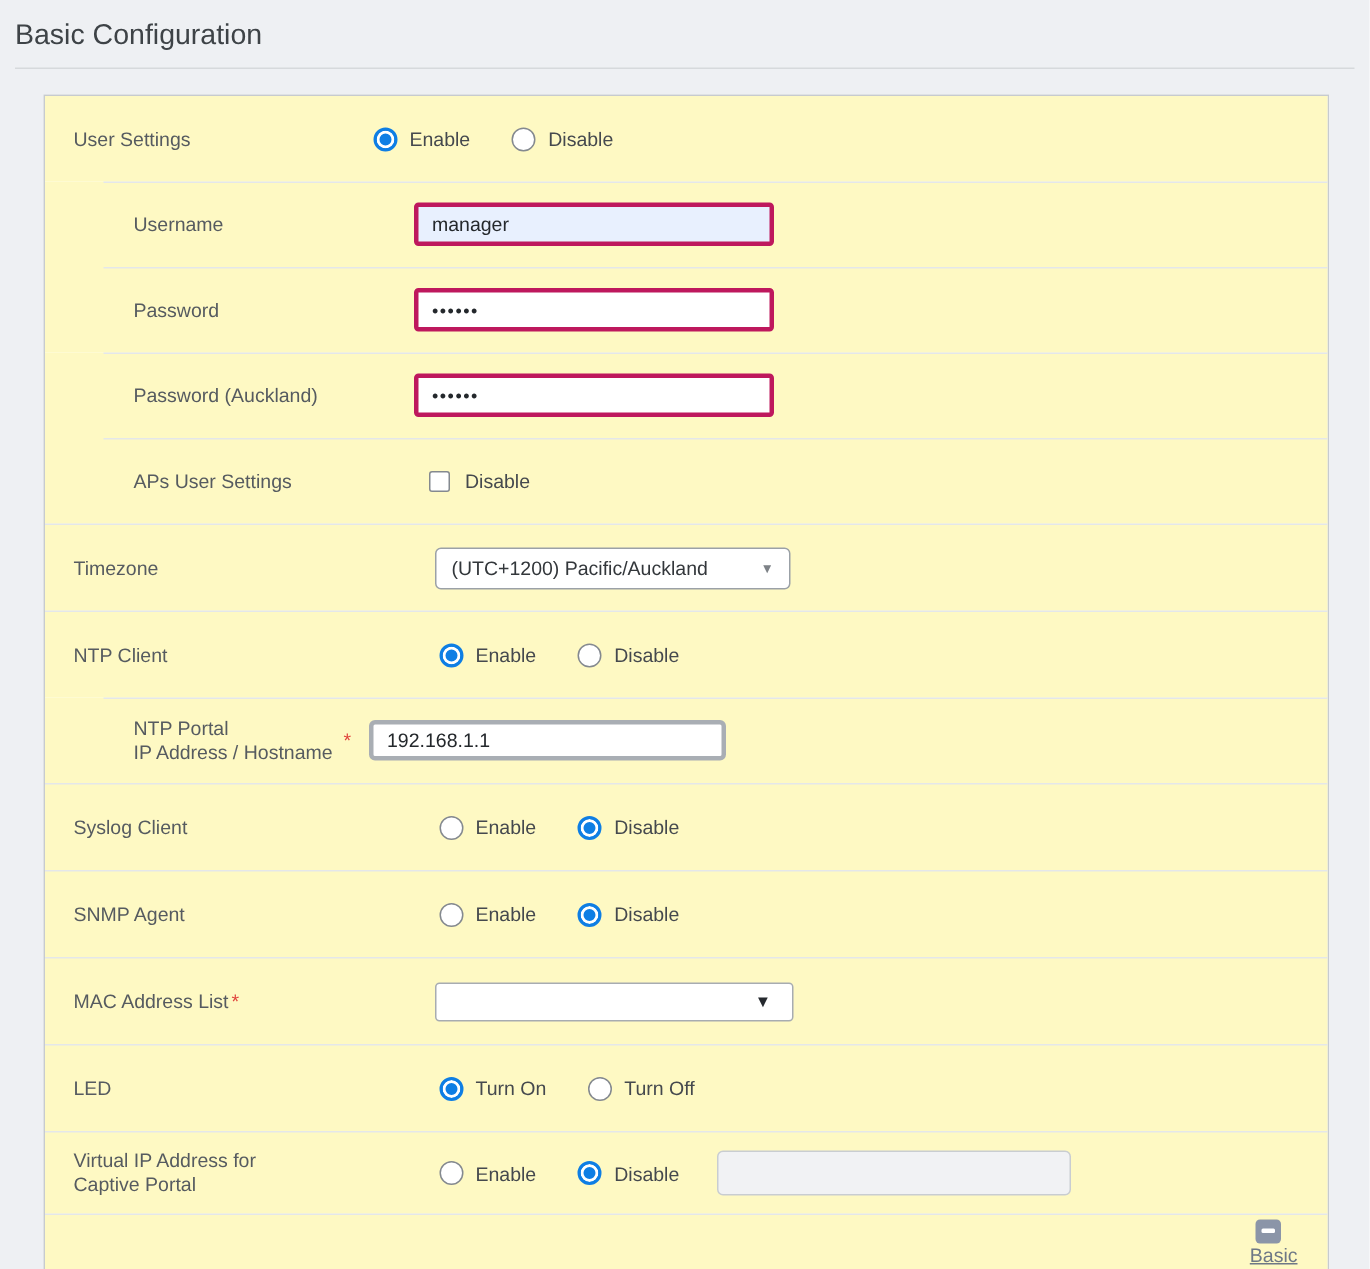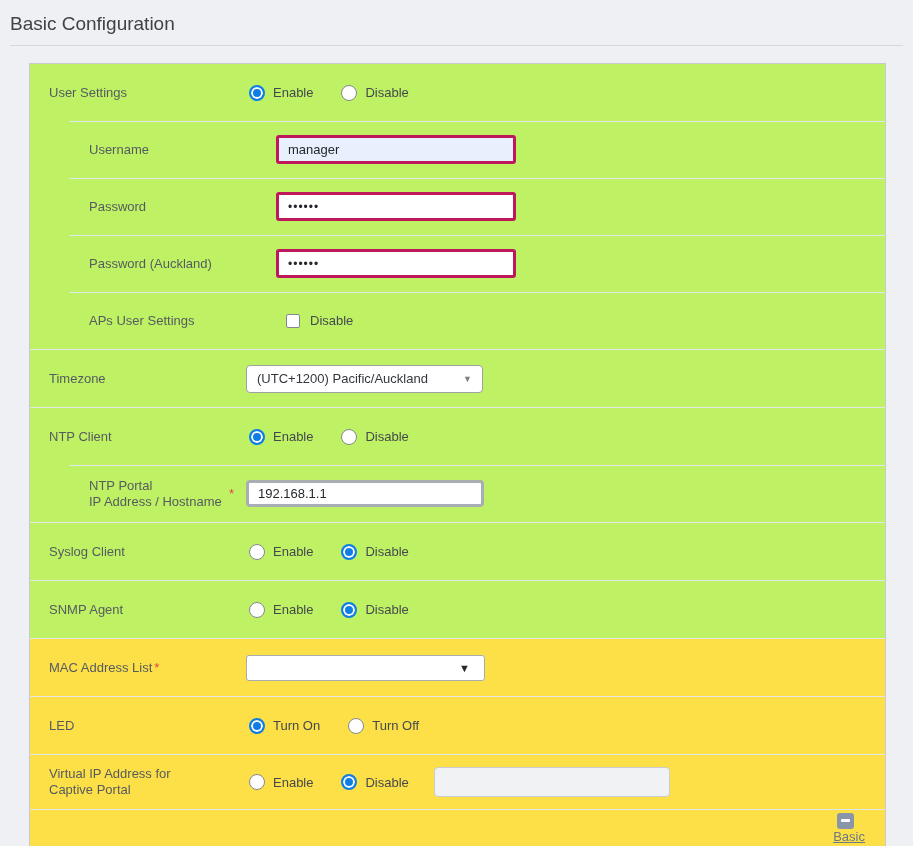--- a/index.html
+++ b/index.html
@@ -15,23 +15,23 @@
   .header-rule { border-bottom:1px solid #d6d9dc; }
 
   .panel {
     margin:17px 27px 0 29px;
     width:855px;
     background:#ffffff;
     border:1px solid #c7cbcf;
     box-sizing:content-box;
   }
 
-  .row { display:flex; align-items:center; height:57px; position:relative; background:#bef264; }
-  .row.alt { background:#fde047;align-items:center; }
-  .row.div-full { border-top:1px solid #e4e7ea; }
+  .row { display:flex; align-items:center; height:57px; position:relative; background:#fef9c3; }
+  .row.alt { background:#fef9c3;align-items:center; }
+  .row.div-full { border-top:1px solid #e4e7ea;gap:44px; }
   .row.div-sub::before { content:""; position:absolute; left:39px; right:0; top:0; height:1px; background:#e4e7ea; }
 
   .lbl { flex:0 0 216px; width:216px; padding-left:19px; box-sizing:border-box;
          color:#565b60; line-height:17px; }
   .lbl.sub { padding-left:59px; }
   .lbl.split { display:flex; align-items:center; justify-content:space-between; padding-right:12px; }
 
   .ctrl { display:flex; align-items:center; flex:1; }
   .ctrl.pad3 { padding-left:3px; }
   .ctrl.indent { padding-left:30px; }

